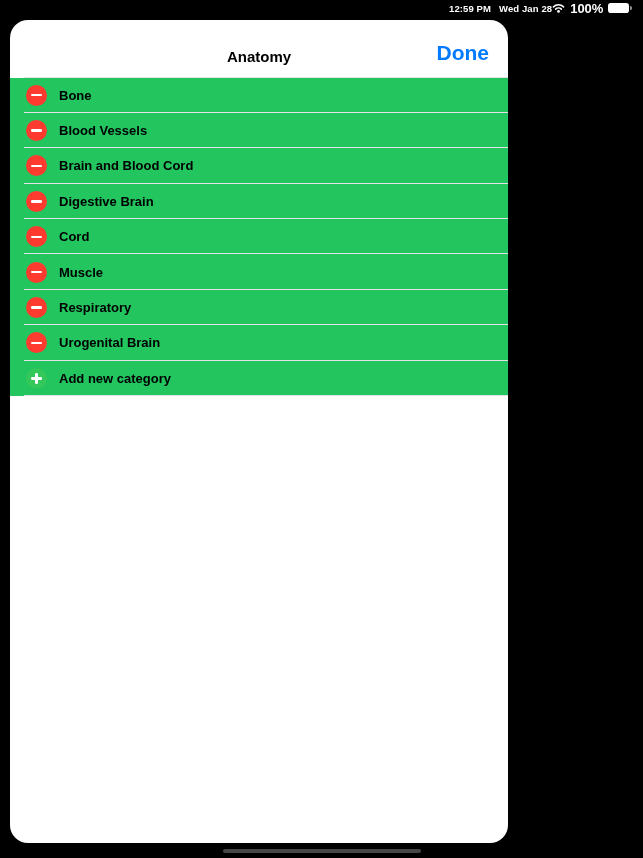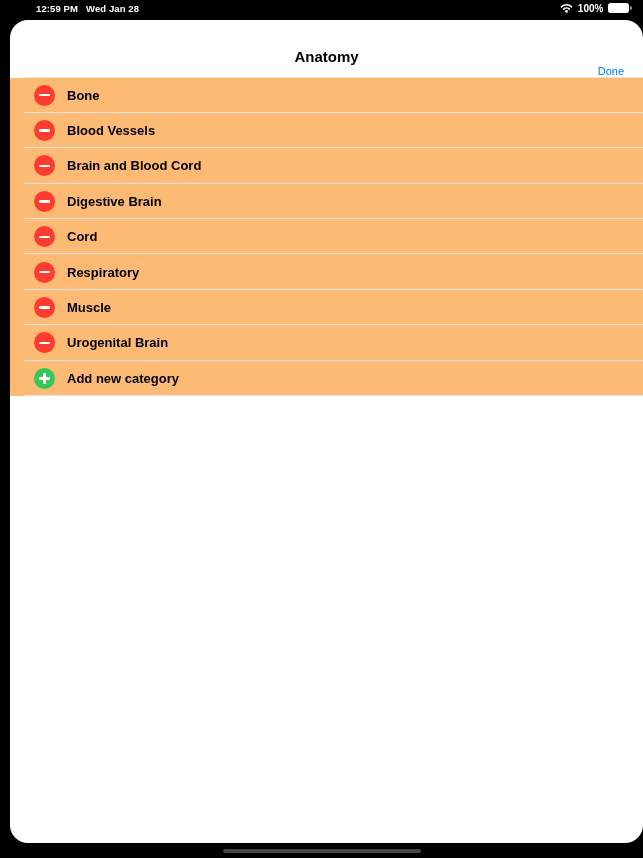--- a/index.html
+++ b/index.html
@@ -9,63 +9,63 @@
     font-family: "Liberation Sans", sans-serif;
     position: relative;
     overflow: hidden;
     -webkit-font-smoothing: antialiased;
   }
   .screen { position: absolute; inset: 0; }
 
   
   .status-bar {
     position: absolute; top: 0; left: 0; right: 0; height: 20px;
-    display: flex; justify-content: space-between; align-items: center;
-    padding: 0 11px 4px 36px;
+    display: flex; justify-content: flex-end; align-items: center;
+    padding: 0 11px 4px 25px;
     color: #fff;
   }
   .sb-left { display: flex; gap: 8px; font-size: 9.5px; font-weight: 700; letter-spacing: 0.1px; }
-  .sb-right { display: flex; align-items: center; gap: 5px; font-size: 10px; font-weight: 700; }
+  .sb-right { display: flex; align-items: center; gap: 5px; font-size: 13px; font-weight: 700; }
   .wifi { display: inline-flex; align-items: center; }
   .battery { display: inline-flex; align-items: center; }
   .battery-body {
     width: 21px; height: 10px; border-radius: 2.8px; background: #fff; display: inline-block;
   }
   .battery-tip {
     width: 1.6px; height: 4px; margin-left: 1px; border-radius: 0 1.5px 1.5px 0;
     background: rgba(255,255,255,0.55); display: inline-block;
   }
 
   
   .card {
-    position: absolute; left: 10px; top: 20px; width: 633px; height: 823px;
+    position: absolute; left: 10px; top: 20px; width: 498px; height: 823px;
     background: #fff; border-radius: 18px; overflow: hidden;
   }
   .nav-bar {
     position: relative; height: 57.5px;
   }
   .nav-bar::after, .row::after {
     content: ""; position: absolute; left: 14px; right: 0; bottom: 0;
     height: 1px; background: #e3e3e6;
   }
   .nav-title {
     position: absolute; left: 0; right: 0; bottom: 13px;
     text-align: center; font-size: 15px; font-weight: 700; color: #000;
   }
   .done-btn {
-    position: absolute; right: 19px; bottom: 1px;
-    font-size: 11px; font-weight: 400; cursor: pointer;
+    position: absolute; right: 19px; bottom: 13px;
+    font-size: 21px; font-weight: 700; cursor: pointer;
   }
 
   
   .list { }
   .row {
     position: relative; height: 35.4px;
     display: flex; align-items: center;
-    padding-left: 24px; background: #fdba74;
+    padding-left: 16px; background: #22c55e;
   }
   .circle {
     width: 21px; height: 21px; border-radius: 50%;
     position: relative; flex: 0 0 auto; cursor: pointer;
   }
   .bar-h {
     position: absolute; left: 5.2px; right: 5.2px; top: 9.3px; height: 2.4px;
     border-radius: 1.2px; background: #fff;
   }
   .bar-v {
@@ -141,27 +141,27 @@
         <div class="row">
     <span class="circle" style="background: rgb(255, 59, 48);">
             <span class="bar-h"></span>
           </span>
     <span class="row-label">Cord</span>
   </div>
         <div class="row">
     <span class="circle" style="background: rgb(255, 59, 48);">
             <span class="bar-h"></span>
           </span>
-    <span class="row-label">Respiratory</span>
+    <span class="row-label">Muscle</span>
   </div>
         <div class="row">
     <span class="circle" style="background: rgb(255, 59, 48);">
             <span class="bar-h"></span>
           </span>
-    <span class="row-label">Muscle</span>
+    <span class="row-label">Respiratory</span>
   </div>
         <div class="row">
     <span class="circle" style="background: rgb(255, 59, 48);">
             <span class="bar-h"></span>
           </span>
     <span class="row-label">Urogenital Brain</span>
   </div>
         <div class="row">
     <span class="circle" style="background: rgb(52, 199, 89);">
             <span class="bar-h"></span>

